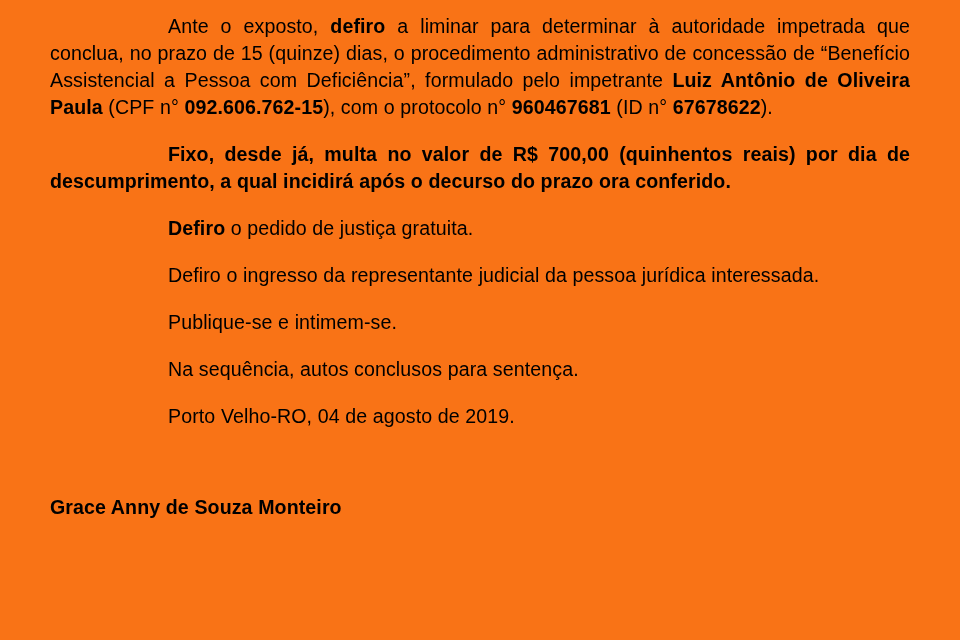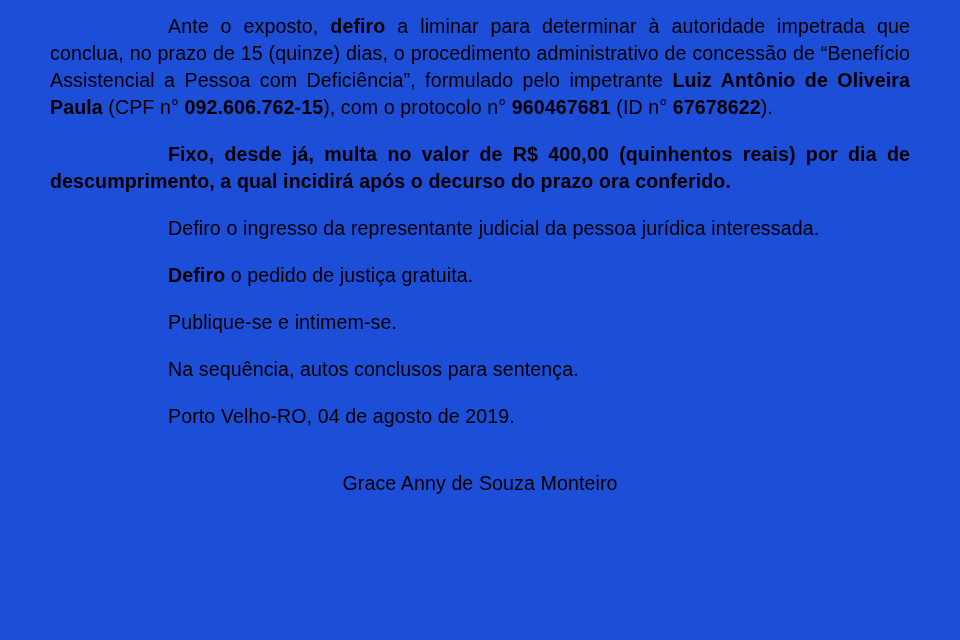--- a/index.html
+++ b/index.html
@@ -1,54 +1,53 @@
 <!DOCTYPE html>
 <html lang="pt-BR"><head>
 <meta charset="utf-8">
 <style>
   * { margin: 0; padding: 0; box-sizing: border-box; }
   html, body { background: #ffffff; }
   .page {
     position: relative;
     width: 960px;
     height: 640px;
-    background: #1d4ed8;
+    background: #f97316;
     color: #000000;
     font-family: "Liberation Sans", "DejaVu Sans", sans-serif;
     font-size: 19.6px;
     line-height: 27px;
     letter-spacing: 0.1px;
     padding: 13px 50px 0 50px;
     overflow: hidden;
   }
   .para {
     text-align: justify;
     text-indent: 118px;
     margin-bottom: 20px;
   }
   .b { font-weight: bold; }
   .signature {
-    text-align: center;
     text-indent: 0;
-    font-weight: normal;
-    margin-top: 40px;
+    font-weight: bold;
+    margin-top: 64px;
   }
 </style>
 </head>
 <body>
 
 <div class="page">
 
   <p class="para"><span>Ante o exposto, </span><span class="b">defiro</span><span> a liminar para determinar à autoridade impetrada que conclua, no prazo de 15 (quinze) dias, o procedimento administrativo de concessão de “Benefício Assistencial a Pessoa com Deficiência”, formulado pelo impetrante </span><span class="b">Luiz Antônio de Oliveira Paula</span><span> (CPF n° </span><span class="b">092.606.762-15</span><span>), com o protocolo n° </span><span class="b">960467681</span><span> (ID n° </span><span class="b">67678622</span><span>).</span></p>
 
-  <p class="para"><span class="b">Fixo, desde já, multa no valor de R$ 400,00 (quinhentos reais) por dia de descumprimento, a qual incidirá após o decurso do prazo ora conferido.</span></p>
+  <p class="para"><span class="b">Fixo, desde já, multa no valor de R$ 700,00 (quinhentos reais) por dia de descumprimento, a qual incidirá após o decurso do prazo ora conferido.</span></p>
+
+  <p class="para"><span class="b">Defiro</span><span> o pedido de justiça gratuita.</span></p>
 
   <p class="para"><span>Defiro o ingresso da representante judicial da pessoa jurídica interessada.</span></p>
-
-  <p class="para"><span class="b">Defiro</span><span> o pedido de justiça gratuita.</span></p>
 
 
   <p class="para"><span>Publique-se e intimem-se.</span></p>
 
   <p class="para"><span>Na sequência, autos conclusos para sentença.</span></p>
 
   <p class="para"><span>Porto Velho-RO, 04 de agosto de 2019.</span></p>
 
   <p class="signature">Grace Anny de Souza Monteiro</p>
 

